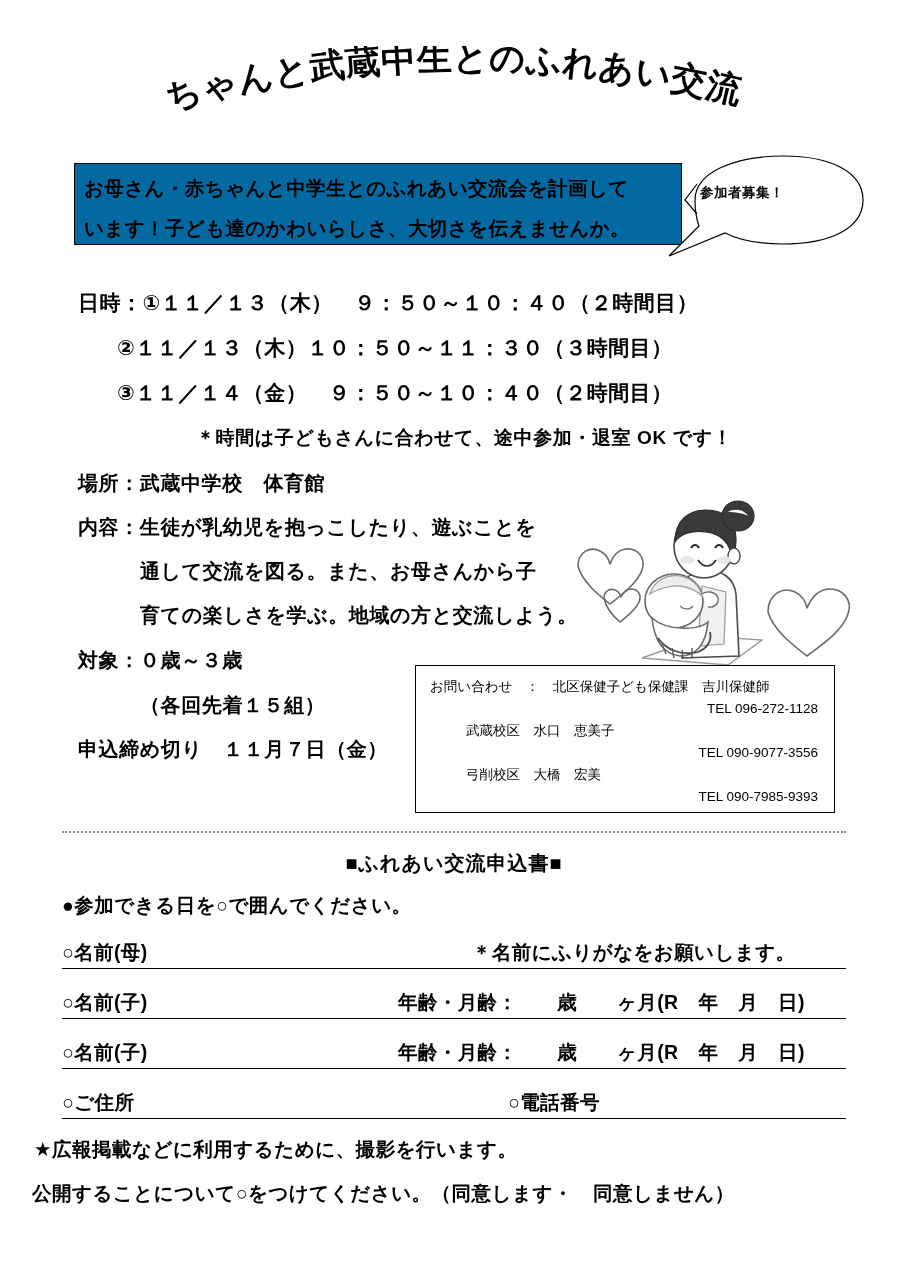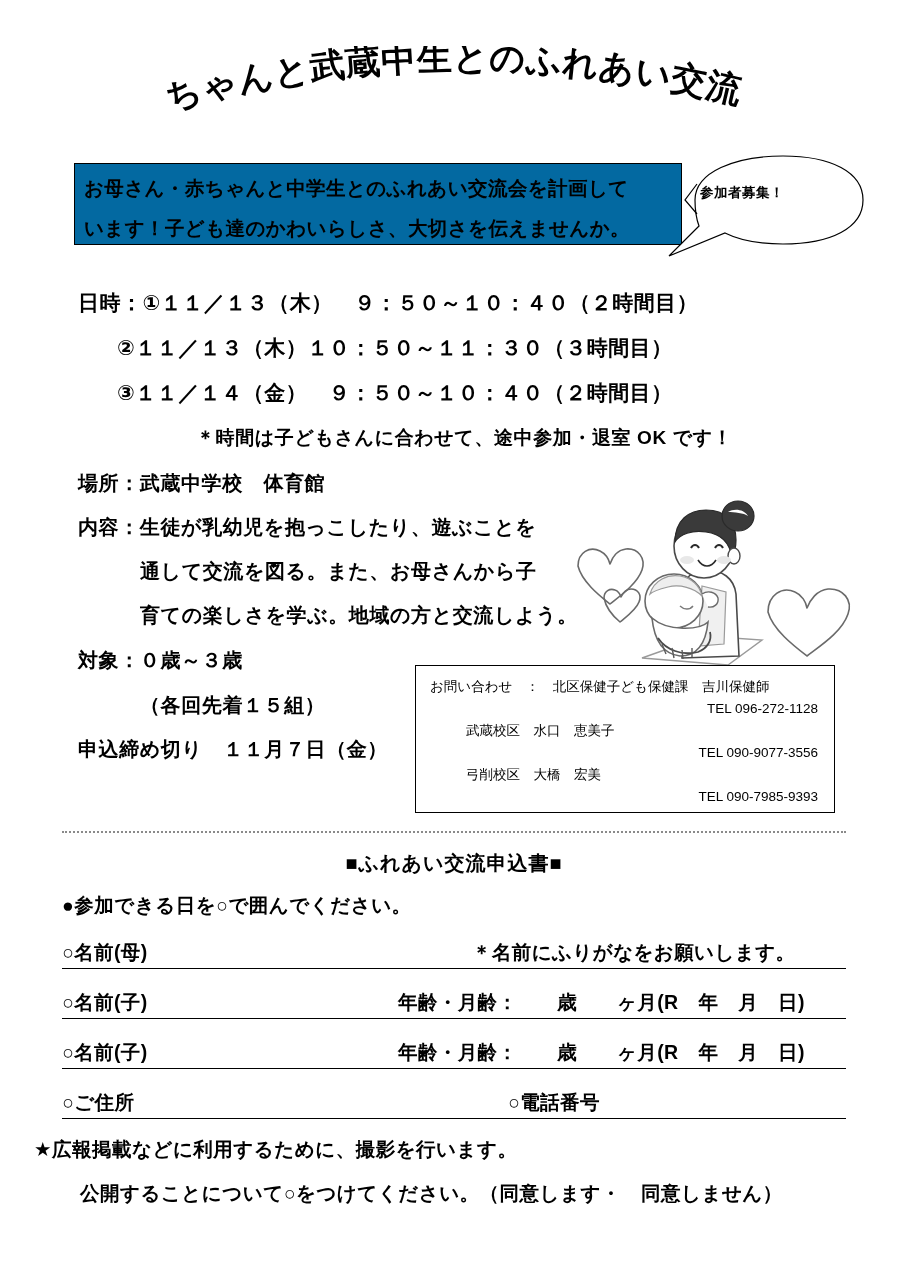--- a/index.html
+++ b/index.html
@@ -242,21 +242,21 @@
   .ft.pos-tel   { left: 508px; }
   .f-note {
     font-weight: bold;
     font-size: 19.5px;
     letter-spacing: 0.5px;
     padding-left: 34px;
     height: 44px;
     line-height: 44px;
     white-space: nowrap;
   }
-  .f-note.ind { padding-left: 80px; }
+  .f-note.ind { padding-left: 32px; }
 </style>
 </head>
 <body>
 
 <div id="page">
 
   <div class="title-wrap">
     <svg class="title-svg" width="640" height="78" viewBox="0 0 640 78">
       <defs>
         <path id="arcpath" d="M 18,68 Q 320,-18 622,62" fill="none"></path>

